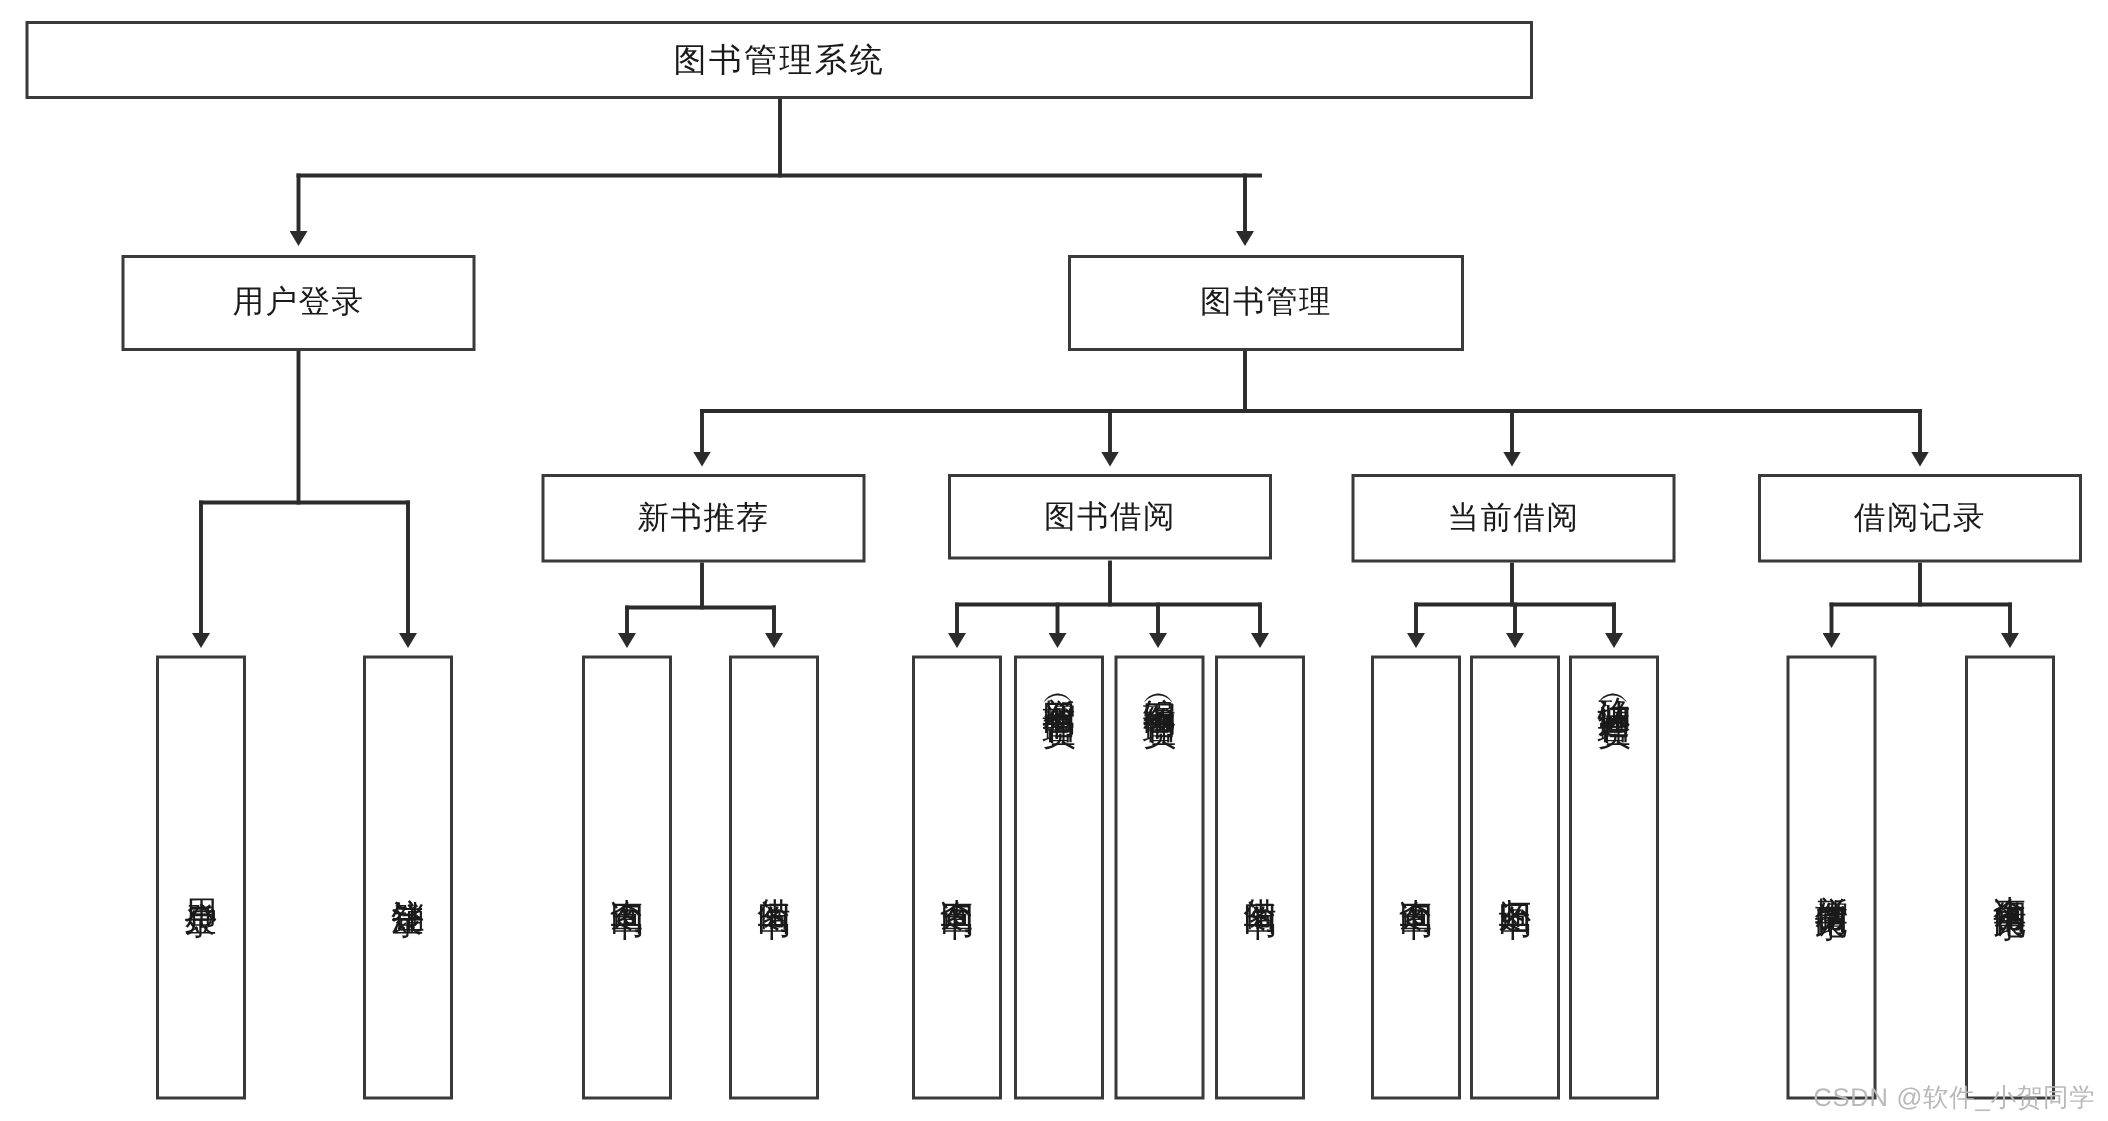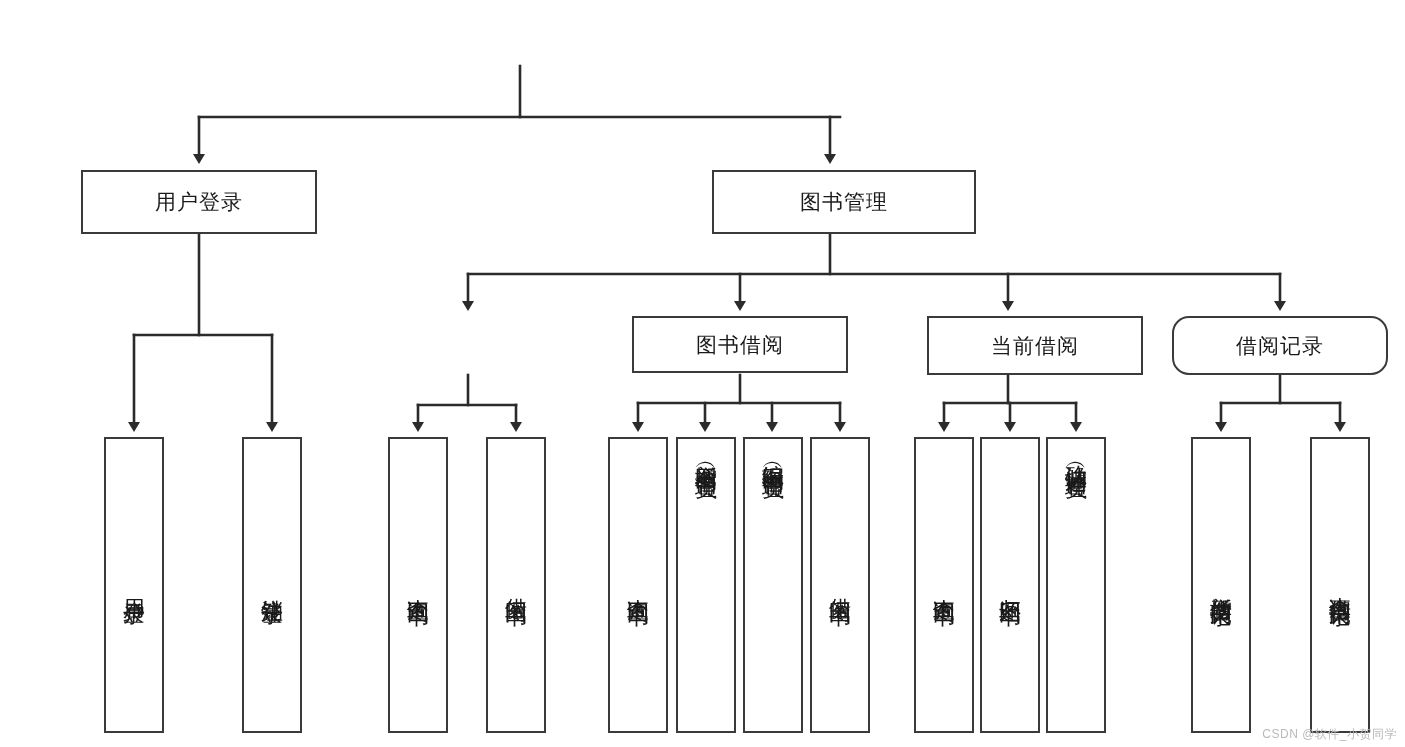--- a/index.html
+++ b/index.html
@@ -64,21 +64,21 @@
     max-height: 100%;
   }
   .node.vert.center {
     align-items: center;
     padding-top: 0;
   }
   #watermark {
     position: absolute;
     right: 8px;
     bottom: 4px;
-    font-size: 12px;
+    font-size: 17px;
     color: #b9b9b9;
     letter-spacing: 0.5px;
     white-space: nowrap;
     z-index: 5;
     font-family: "Liberation Sans", "DejaVu Sans", sans-serif;
   }
 </style>
 </head>
 <body>
 
@@ -127,35 +127,41 @@
       <path d="M1010,403 L1010,423" marker-end="url(#arrowhead)"></path>
       <path d="M1076,403 L1076,423" marker-end="url(#arrowhead)"></path>
 
       <path d="M1280,375 L1280,403"></path>
       <path d="M1221,403 L1340,403"></path>
       <path d="M1221,403 L1221,423" marker-end="url(#arrowhead)"></path>
       <path d="M1340,403 L1340,423" marker-end="url(#arrowhead)"></path>
     </g>
   </svg>
 
+  <div class="node horiz root" style="left:17px; top:14px; width:1005px; height:52px;">
+    <span class="lbl">图书管理系统</span>
+  </div>
 
   <div class="node horiz" style="left:81px; top:170px; width:236px; height:64px;">
     <span class="lbl">用户登录</span>
   </div>
   <div class="node horiz" style="left:712px; top:170px; width:264px; height:64px;">
     <span class="lbl">图书管理</span>
   </div>
 
+  <div class="node horiz" style="left:361px; top:316px; width:216px; height:59px;">
+    <span class="lbl">新书推荐</span>
+  </div>
   <div class="node horiz" style="left:632px; top:316px; width:216px; height:57px;">
     <span class="lbl">图书借阅</span>
   </div>
-  <div class="node horiz" style="left:927px; top:316px; width:216px; height:59px;">
+  <div class="node horiz" style="left:901px; top:316px; width:216px; height:59px;">
     <span class="lbl">当前借阅</span>
   </div>
-  <div class="node horiz" style="left:1172px; top:316px; width:216px; height:59px;border-radius:17px;">
+  <div class="node horiz" style="left:1172px; top:316px; width:216px; height:59px;">
     <span class="lbl">借阅记录</span>
   </div>
 
   <div class="node vert center" style="left:104px; top:437px; width:60px; height:296px;">
     <span class="lbl">用户登录</span>
   </div>
   <div class="node vert center" style="left:242px; top:437px; width:60px; height:296px;">
     <span class="lbl">注销登录</span>
   </div>
 

